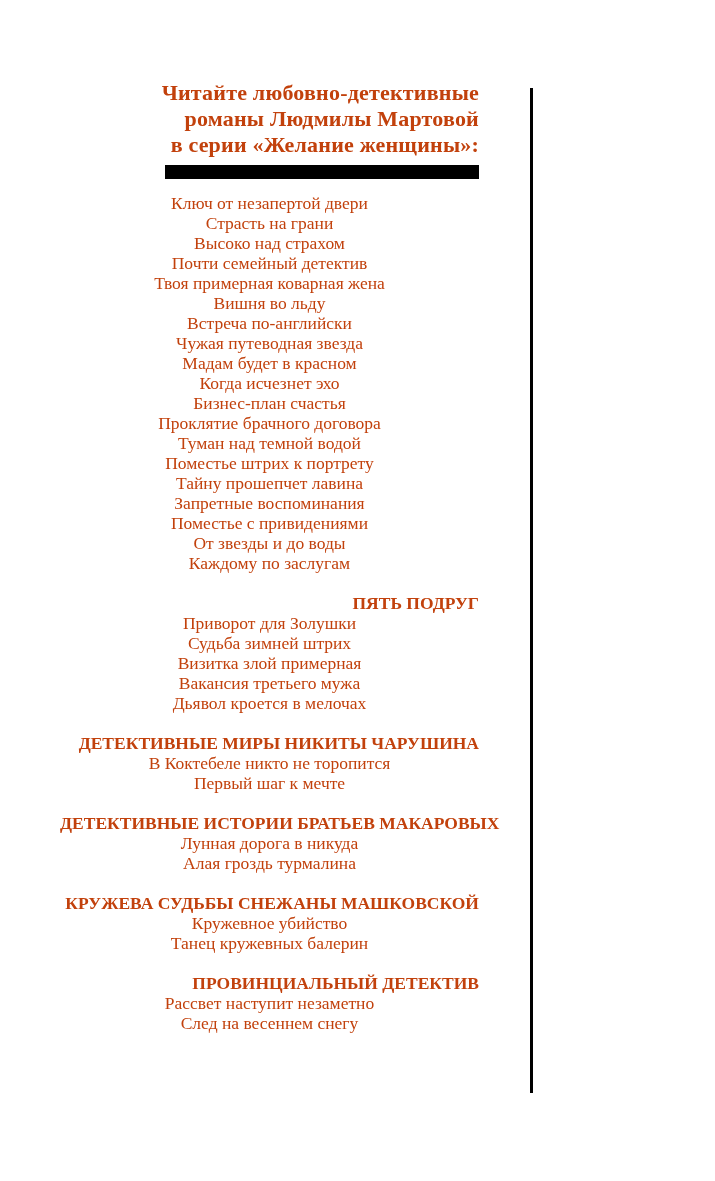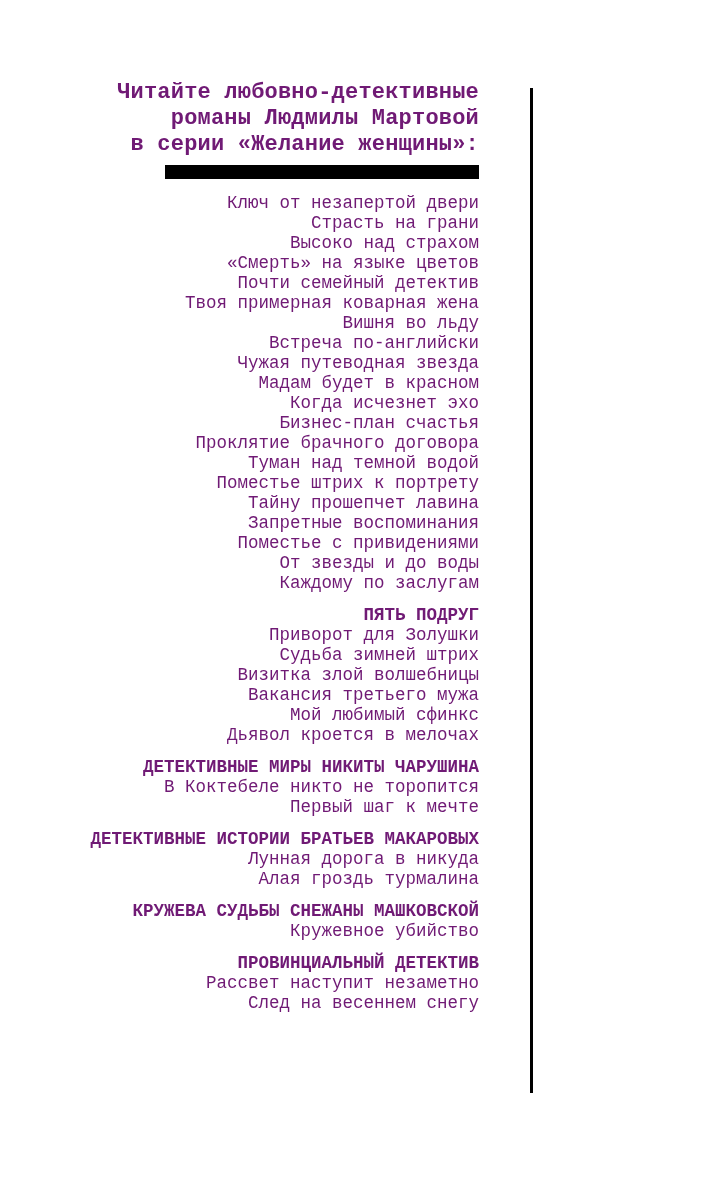--- a/index.html
+++ b/index.html
@@ -6,22 +6,22 @@
     margin: 0;
     padding: 0;
     background: #ffffff;
   }
   .page {
     position: relative;
     width: 677px;
     height: 1181px;
     background: #ffffff;
     overflow: hidden;
-    font-family: Liberation Mono, monospace;
-    color: #701a75;
+    font-family: Liberation Serif, serif;
+    color: #c2410c;
   }
   .edge-rule {
     position: absolute;
     left: 530px;
     top: 88px;
     width: 3px;
     height: 1005px;
     background: #000000;
   }
   .content {
@@ -45,23 +45,24 @@
     background: #000000;
   }
   .booklist {
     margin-top: 14px;
     font-size: 17.5px;
     line-height: 20px;
   }
   .titles div {
     line-height: 20px;
     white-space: nowrap;
+    text-align: center;
   }
   .section {
-    margin-top: 12px;
+    margin-top: 20px;
   }
   .section-header {
     font-weight: bold;
     line-height: 20px;
     white-space: nowrap;
   }
 </style>
 </head>
 <body>
 
@@ -83,21 +84,20 @@
 
       <div class="titles">
 
           <div>Ключ от незапертой двери</div>
 
           <div>Страсть на грани</div>
 
 
           <div>Высоко над страхом</div>
 
-          <div>«Смерть» на языке цветов</div>
 
           <div>Почти семейный детектив</div>
 
           <div>Твоя примерная коварная жена</div>
 
           <div>Вишня во льду</div>
 
           <div>Встреча по-английски</div>
 
           <div>Чужая путеводная звезда</div>
@@ -130,25 +130,24 @@
       <div>
 
           <div class="section">
             <div class="section-header">ПЯТЬ ПОДРУГ</div>
             <div class="titles">
 
                 <div>Приворот для Золушки</div>
 
                 <div>Судьба зимней штрих</div>
 
-                <div>Визитка злой волшебницы</div>
+                <div>Визитка злой примерная</div>
 
                 <div>Вакансия третьего мужа</div>
 
-                <div>Мой любимый сфинкс</div>
 
                 <div>Дьявол кроется в мелочах</div>
               </div>
           </div>
 
           <div class="section">
             <div class="section-header">ДЕТЕКТИВНЫЕ МИРЫ НИКИТЫ ЧАРУШИНА</div>
             <div class="titles">
 
                 <div>В Коктебеле никто не торопится</div>
@@ -166,20 +165,21 @@
                 <div>Алая гроздь турмалина</div>
               </div>
           </div>
 
           <div class="section">
             <div class="section-header">КРУЖЕВА СУДЬБЫ СНЕЖАНЫ МАШКОВСКОЙ</div>
             <div class="titles">
 
                 <div>Кружевное убийство</div>
 
+                <div>Танец кружевных балерин</div>
               </div>
           </div>
 
           <div class="section">
             <div class="section-header">ПРОВИНЦИАЛЬНЫЙ ДЕТЕКТИВ</div>
             <div class="titles">
 
                 <div>Рассвет наступит незаметно</div>
 
                 <div>След на весеннем снегу</div>

